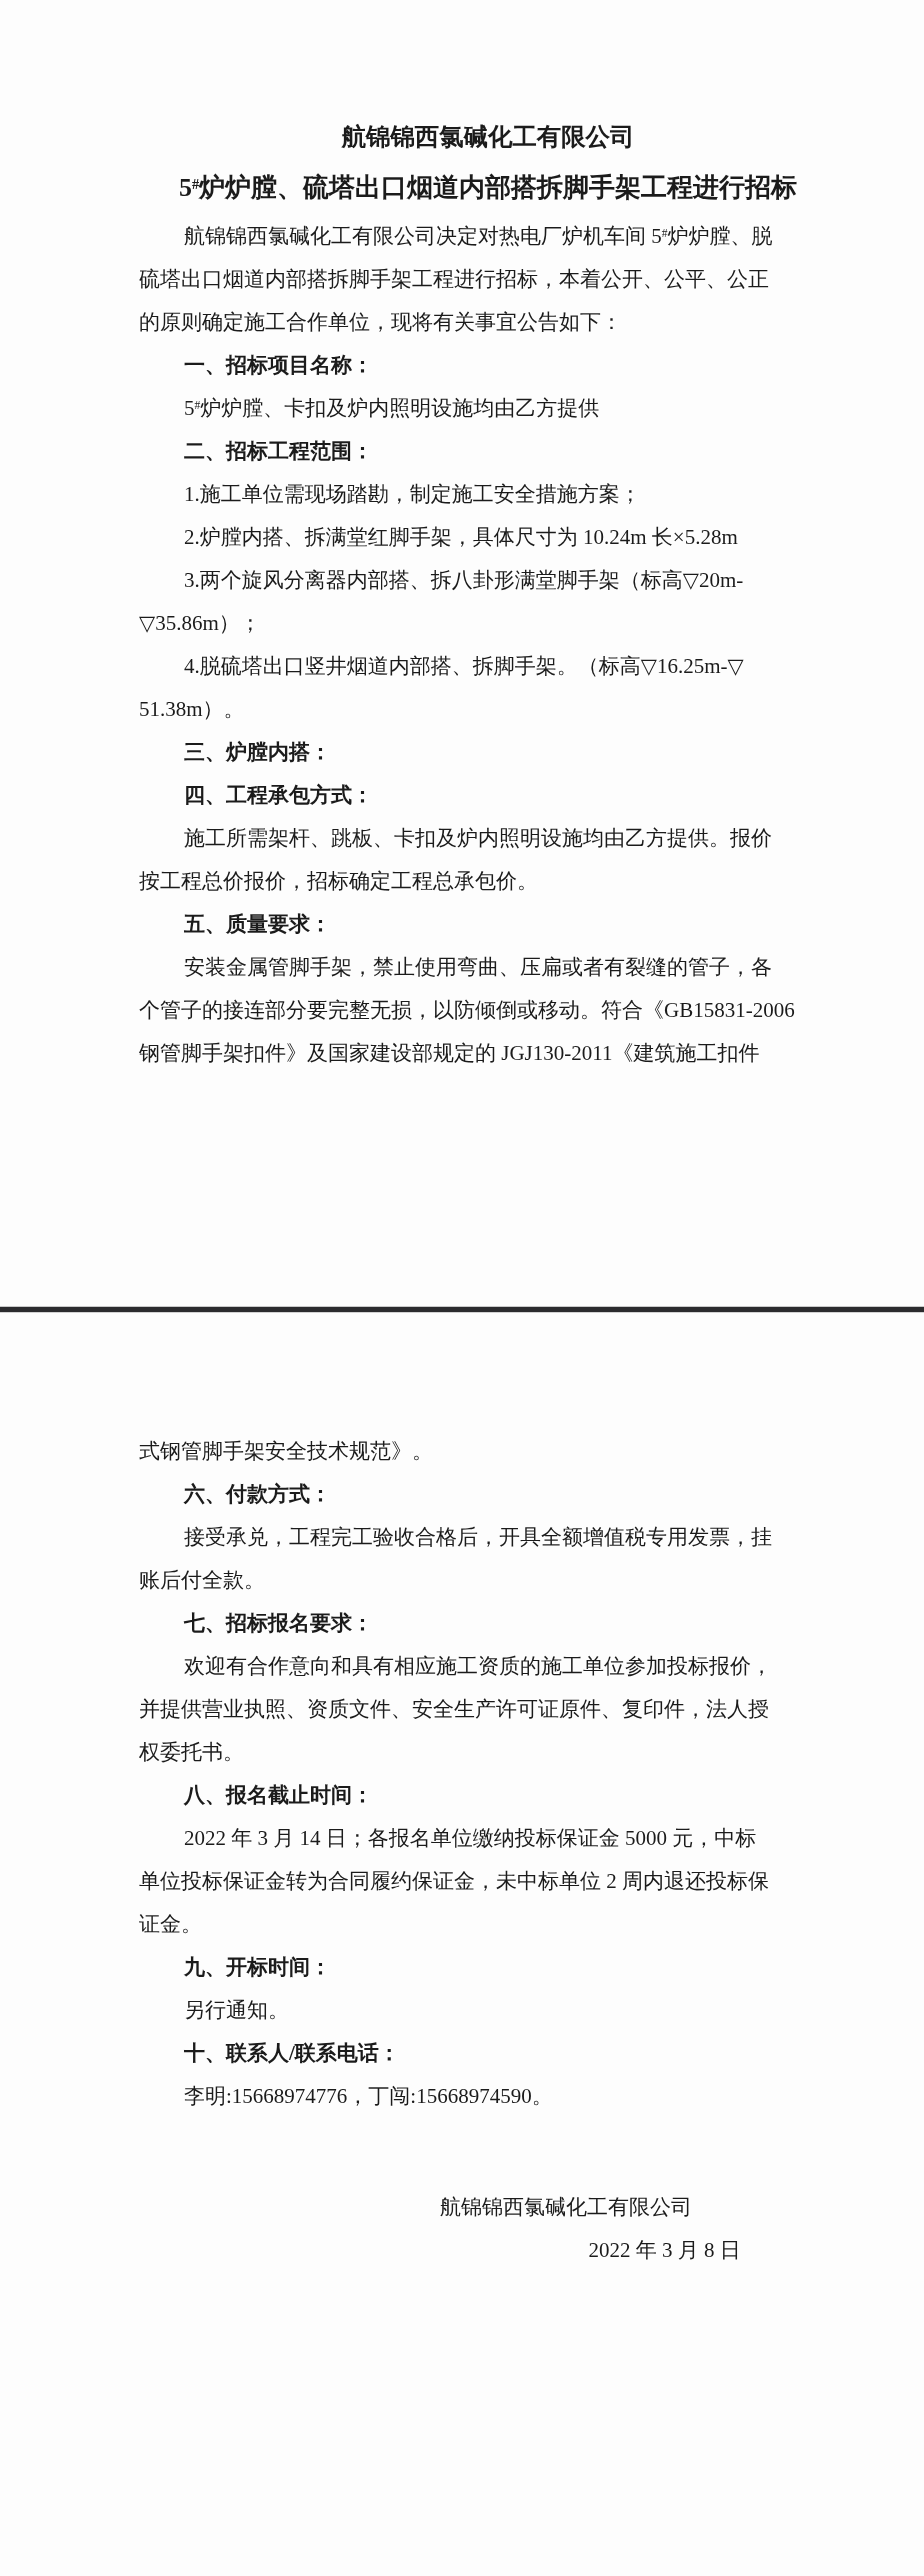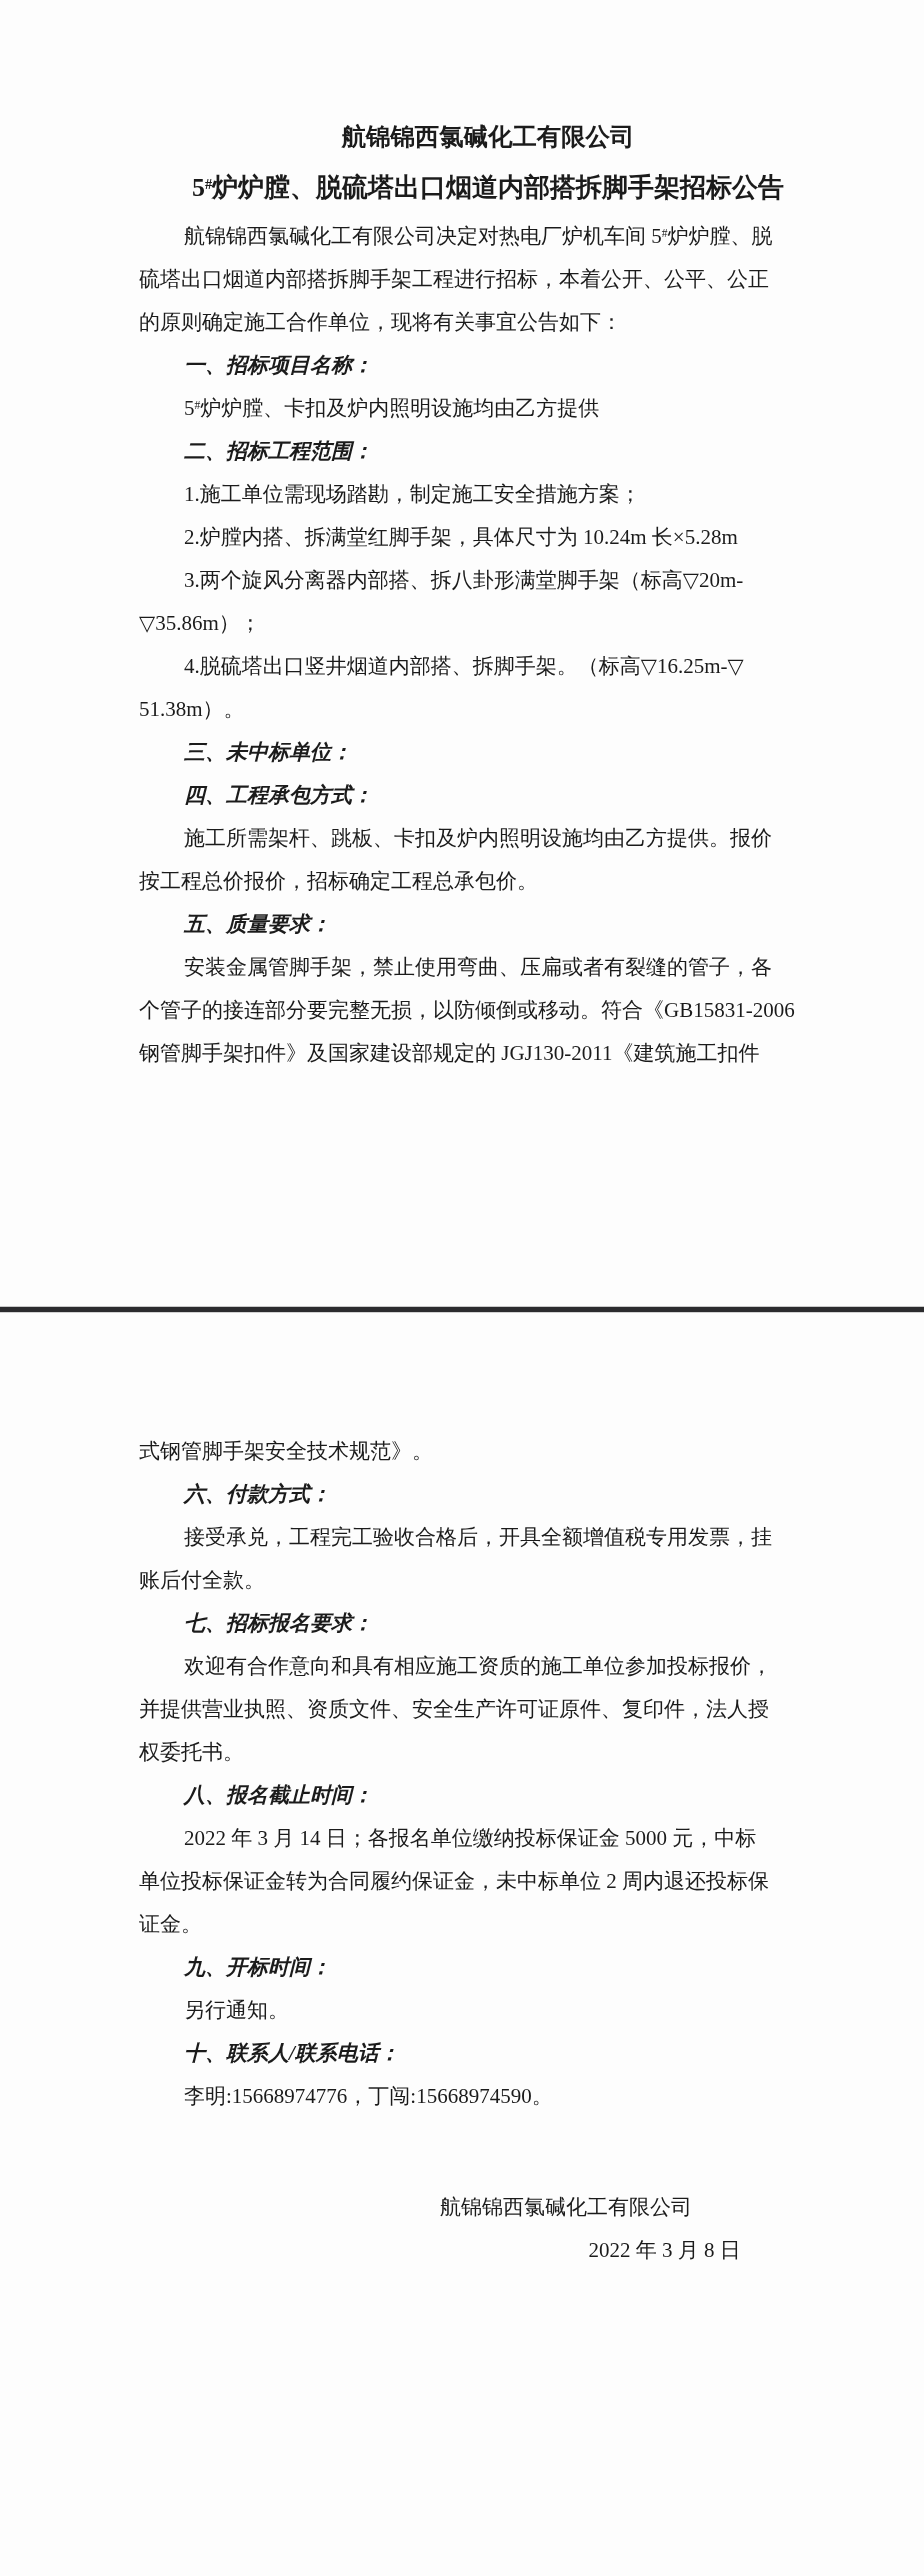--- a/index.html
+++ b/index.html
@@ -54,21 +54,20 @@
     line-height: 43px;
     height: 43px;
     white-space: nowrap;
   }
   .indent {
     text-indent: 45px;
   }
   .heading {
     font-weight: bold;
     text-indent: 45px;
-    font-style: italic;
   }
   .sup {
     font-size: 0.55em;
     line-height: 0;
     position: relative;
     top: -0.5em;
   }
   .sig {
     margin-top: 68px;
   }
@@ -78,35 +77,35 @@
   .sig-date {
     padding-left: 353px;
     text-align: center;
   }
 </style>
 </head>
 <body>
 
 <div class="page page-1">
   <div class="t1">航锦锦西氯碱化工有限公司</div>
-  <div class="t2"><span>5</span><span class="sup">#</span><span>炉炉膛、脱硫塔出口烟道内部搭拆脚手架招标公告</span></div>
+  <div class="t2"><span>5</span><span class="sup">#</span><span>炉炉膛、硫塔出口烟道内部搭拆脚手架工程进行招标</span></div>
 
   <div class="ln indent"><span>航锦锦西氯碱化工有限公司决定对热电厂炉机车间 5</span><span class="sup">#</span><span>炉炉膛、脱</span></div>
   <div class="ln">硫塔出口烟道内部搭拆脚手架工程进行招标，本着公开、公平、公正</div>
   <div class="ln">的原则确定施工合作单位，现将有关事宜公告如下：</div>
   <div class="ln heading">一、招标项目名称：</div>
   <div class="ln indent"><span>5</span><span class="sup">#</span><span>炉炉膛、卡扣及炉内照明设施均由乙方提供</span></div>
   <div class="ln heading">二、招标工程范围：</div>
   <div class="ln indent">1.施工单位需现场踏勘，制定施工安全措施方案；</div>
   <div class="ln indent">2.炉膛内搭、拆满堂红脚手架，具体尺寸为 10.24m 长×5.28m</div>
   <div class="ln indent">3.两个旋风分离器内部搭、拆八卦形满堂脚手架（标高▽20m-</div>
   <div class="ln">▽35.86m）；</div>
   <div class="ln indent">4.脱硫塔出口竖井烟道内部搭、拆脚手架。（标高▽16.25m-▽</div>
   <div class="ln">51.38m）。</div>
-  <div class="ln heading">三、未中标单位：</div>
+  <div class="ln heading">三、炉膛内搭：</div>
   <div class="ln heading">四、工程承包方式：</div>
   <div class="ln indent">施工所需架杆、跳板、卡扣及炉内照明设施均由乙方提供。报价</div>
   <div class="ln">按工程总价报价，招标确定工程总承包价。</div>
   <div class="ln heading">五、质量要求：</div>
   <div class="ln indent">安装金属管脚手架，禁止使用弯曲、压扁或者有裂缝的管子，各</div>
   <div class="ln">个管子的接连部分要完整无损，以防倾倒或移动。符合《GB15831-2006</div>
   <div class="ln">钢管脚手架扣件》及国家建设部规定的 JGJ130-2011《建筑施工扣件</div>
 </div>
 
 <div class="page-divider"></div>

